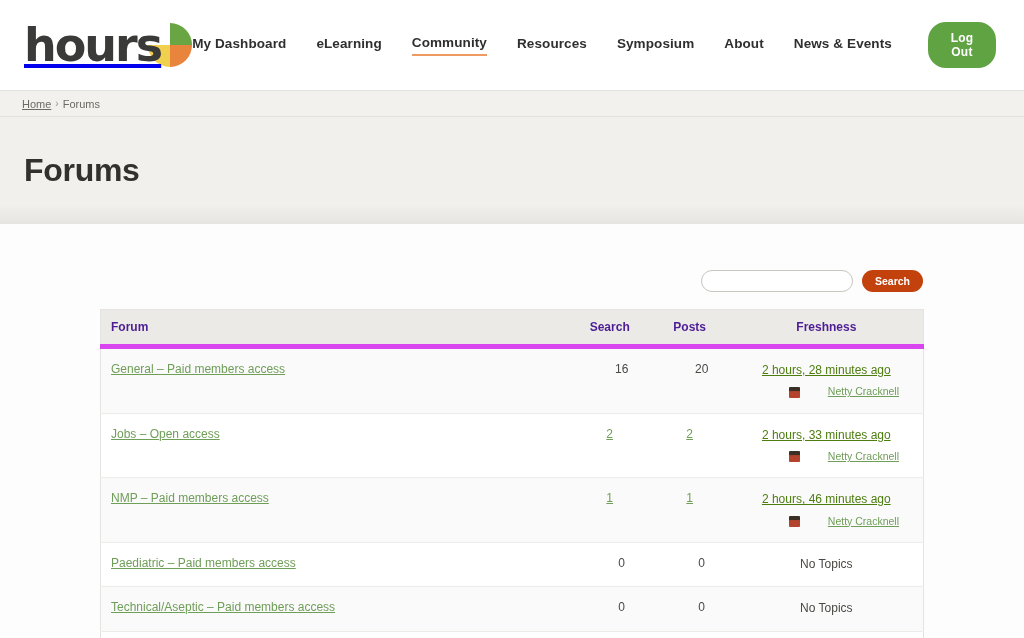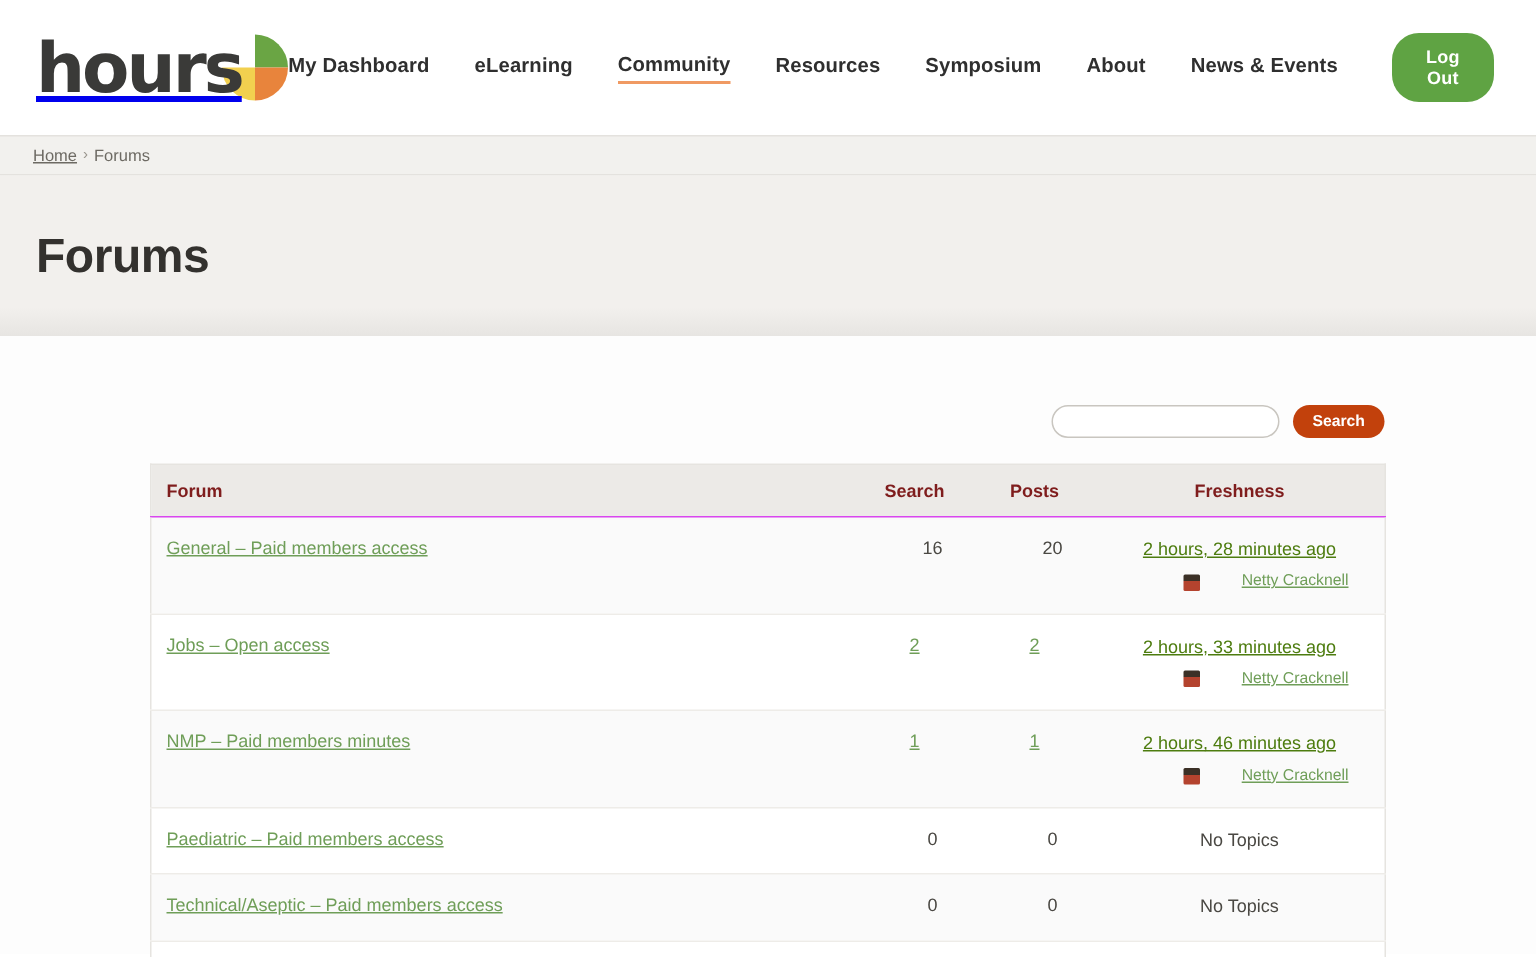--- a/index.html
+++ b/index.html
@@ -168,24 +168,24 @@
   .forum-table {
     width: 100%;
     border-collapse: collapse;
     border: 1px solid #e6e4e0;
     background: #ffffff;
   }
   .forum-table thead th {
     background: #eceae7;
     font-size: 12px;
     font-weight: 700;
-    color: #7f1d1d;
+    color: #4c1d95;
     padding: 10px 12px;
     text-align: center;
-    border-bottom: 1px solid #d946ef;
+    border-bottom: 5px solid #d946ef;
   }
   .forum-table thead th.col-forum { text-align: left; padding-left: 10px; }
 
   .col-forum    { width: 470px; }
   .col-topics   { width: 80px; }
   .col-posts    { width: 80px; }
   .col-freshness{ width: 194px; }
 
   .forum-table tbody td {
     padding: 13px 12px;
@@ -317,21 +317,21 @@
             <td><a class="count-link" href="#">2</a></td>
             <td class="fresh-cell">
               <a class="fresh-time" href="#">2 hours, 33 minutes ago</a>
               <span class="fresh-author-row">
                 <span class="avatar"></span>
                 <a class="fresh-author" href="#">Netty Cracknell</a>
               </span>
             </td>
           </tr>
           <tr>
-            <td class="forum-cell"><a class="forum-link" href="#">NMP – Paid members minutes</a></td>
+            <td class="forum-cell"><a class="forum-link" href="#">NMP – Paid members access</a></td>
             <td><a class="count-link" href="#">1</a></td>
             <td><a class="count-link" href="#">1</a></td>
             <td class="fresh-cell">
               <a class="fresh-time" href="#">2 hours, 46 minutes ago</a>
               <span class="fresh-author-row">
                 <span class="avatar"></span>
                 <a class="fresh-author" href="#">Netty Cracknell</a>
               </span>
             </td>
           </tr>

